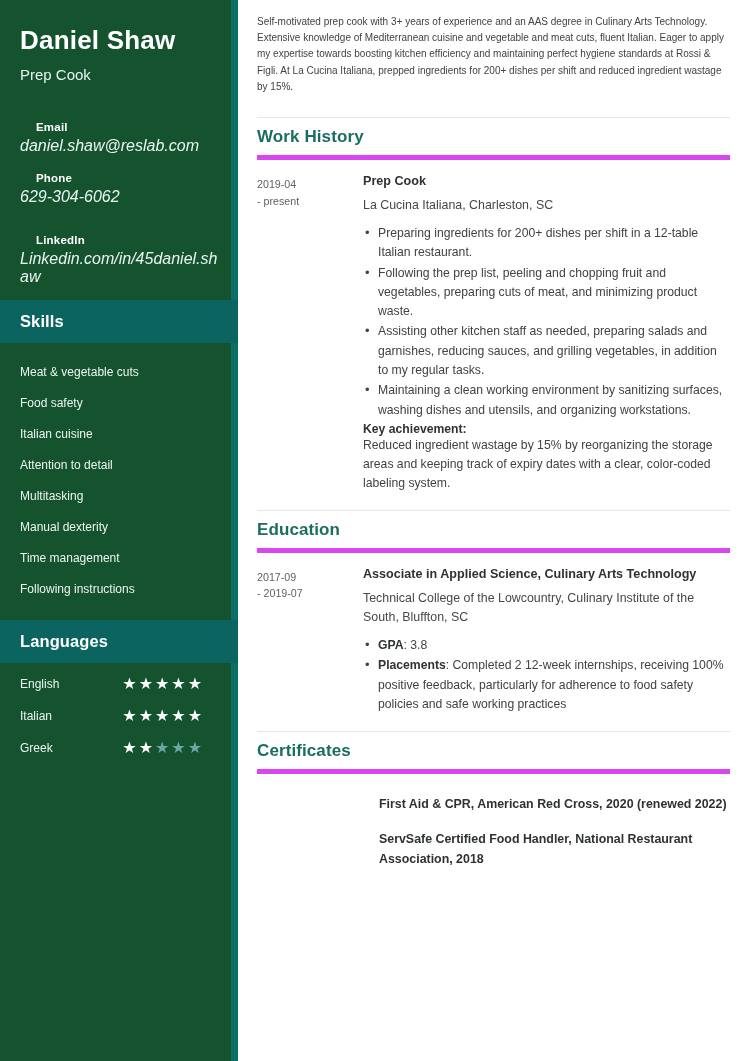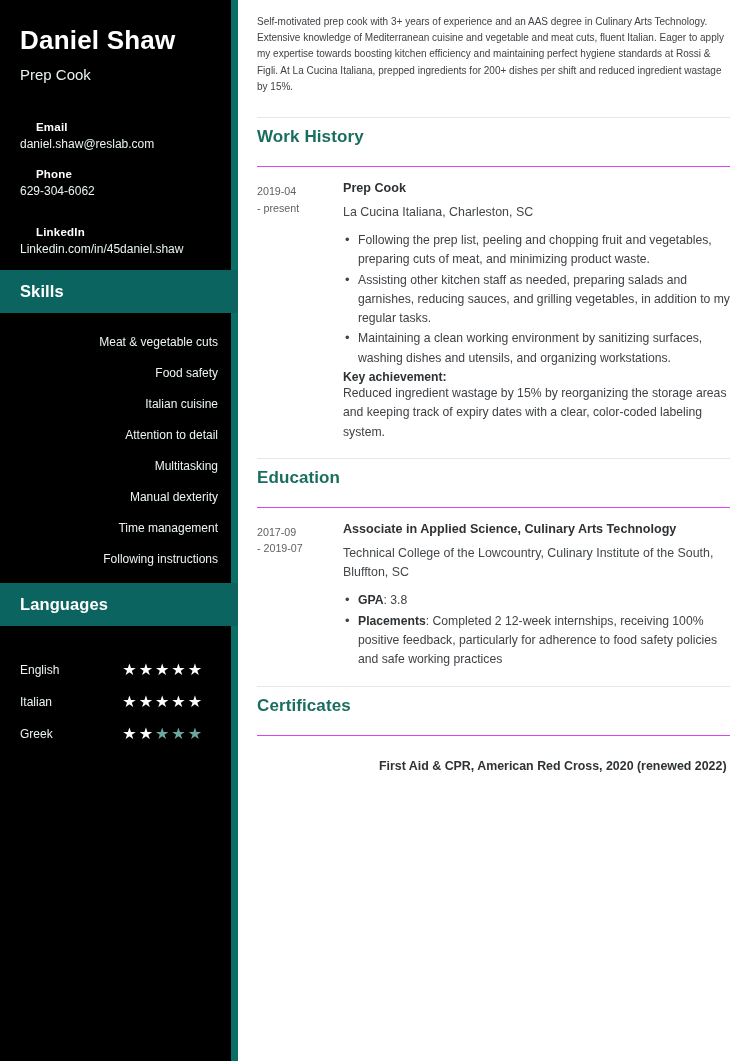--- a/index.html
+++ b/index.html
@@ -17,21 +17,21 @@
     display: flex;
     background: #ffffff;
     overflow: hidden;
   }
 
   
   .sidebar {
     position: relative;
     width: 238px;
     flex: 0 0 238px;
-    background: #000000;
+    background: #14532d;
     color: #ffffff;
     padding-bottom: 20px;
   }
   .sidebar-edge {
     position: absolute;
     top: 0; right: 0; bottom: 0;
     width: 7px;
     background: #0b6f68;
   }
   .sb-inner { position: relative; z-index: 2; }
@@ -68,33 +68,34 @@
   .contact-item:last-child { margin-bottom: 4px; margin-top: 28px; }
   .contact-label {
     font-size: 11.5px;
     font-weight: bold;
     color: #ffffff;
     margin-bottom: 4px;
     letter-spacing: 0.2px;
     padding-left: 16px;
   }
   .contact-value {
-    font-size: 12px;
+    font-size: 16px;
     color: #eaf4f2;
     word-break: break-word;
-  }
-
-  .skills-body { padding: 14px 20px 8px 20px; text-align: right; }
+    font-style: italic;
+  }
+
+  .skills-body { padding: 14px 20px 15px 20px; }
   .skill-item {
     font-size: 12px;
     color: #ecf5f3;
     padding: 8.5px 0;
   }
 
-  .langs-body { padding: 28px 20px 6px 20px; }
+  .langs-body { padding: 5px 20px 6px 20px; }
   .lang-row {
     display: flex;
     align-items: center;
     justify-content: space-between;
     padding: 8px 0;
   }
   .lang-name { font-size: 12px; color: #ecf5f3; }
   .stars { display: flex; gap: 2px; margin-right: 16px; }
   .star { font-size: 16px; line-height: 1; color: #6ba8a3; }
   .star.on { color: #ffffff; }
@@ -110,32 +111,32 @@
     font-size: 10px;
     line-height: 1.62;
     color: #3f4246;
     margin-bottom: 22px;
     text-align: left;
   }
 
   .section { margin-bottom: 4px; }
   .section-head {
     border-top: 1px solid #e4e6e8;
-    border-bottom: 1px solid #d946ef;
-    padding: 9px 0 19px 0;
+    border-bottom: 5px solid #d946ef;
+    padding: 9px 0 8px 0;
     margin-bottom: 14px;
   }
   .section-head h2 {
     font-size: 17px;
     font-weight: bold;
     color: #1a6e5f;
     letter-spacing: 0.1px;
   }
 
-  .entry { display: flex; margin-bottom: 16px; }
+  .entry { display: flex; margin-bottom: 16px; gap: 20px; }
   .entry-date {
     flex: 0 0 86px;
     font-size: 10.7px;
     color: #5e6265;
     line-height: 1.55;
     padding-top: 2px;
   }
   .entry-body { flex: 1; min-width: 0; }
   .entry-role {
     font-size: 12.6px;
@@ -283,20 +284,21 @@
       </div>
       <div class="entry">
         <div class="entry-date">
           <div>2019-04</div>
           <div>- present</div>
         </div>
         <div class="entry-body">
           <div class="entry-role">Prep Cook</div>
           <div class="entry-org">La Cucina Italiana, Charleston, SC</div>
           <ul class="bullets">
+            <li>Preparing ingredients for 200+ dishes per shift in a 12-table Italian restaurant.</li>
             <li>Following the prep list, peeling and chopping fruit and vegetables, preparing cuts of meat, and minimizing product waste.</li>
             <li>Assisting other kitchen staff as needed, preparing salads and garnishes, reducing sauces, and grilling vegetables, in addition to my regular tasks.</li>
             <li>Maintaining a clean working environment by sanitizing surfaces, washing dishes and utensils, and organizing workstations.</li>
           </ul>
           <div class="achv-label">Key achievement:</div>
           <div class="achv-text">Reduced ingredient wastage by 15% by reorganizing the storage areas and keeping track of expiry dates with a clear, color-coded labeling system.</div>
         </div>
       </div>
     </section>
 
@@ -322,17 +324,21 @@
 
     <section class="section">
       <div class="section-head">
         <h2>Certificates</h2>
       </div>
       <div class="cert-block">
         <div class="cert-entry">
           <div class="cert-spacer"></div>
           <div class="cert-text">First Aid &amp; CPR, American Red Cross, 2020 (renewed 2022)</div>
         </div>
+        <div class="cert-entry">
+          <div class="cert-spacer"></div>
+          <div class="cert-text">ServSafe Certified Food Handler, National Restaurant Association, 2018</div>
+        </div>
       </div>
     </section>
 
   </main>
 </div>
 
 </body></html>

